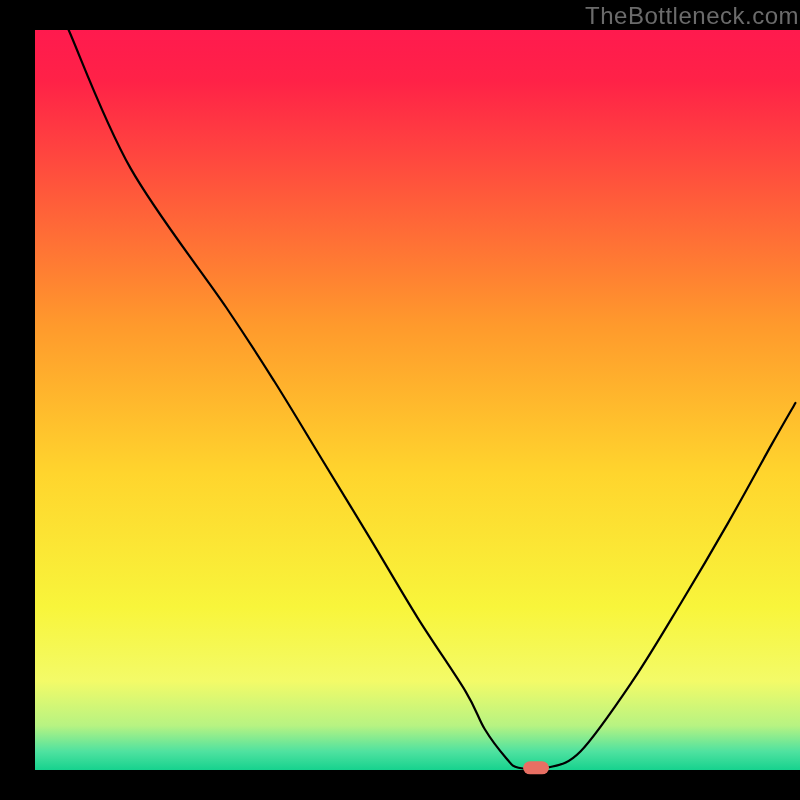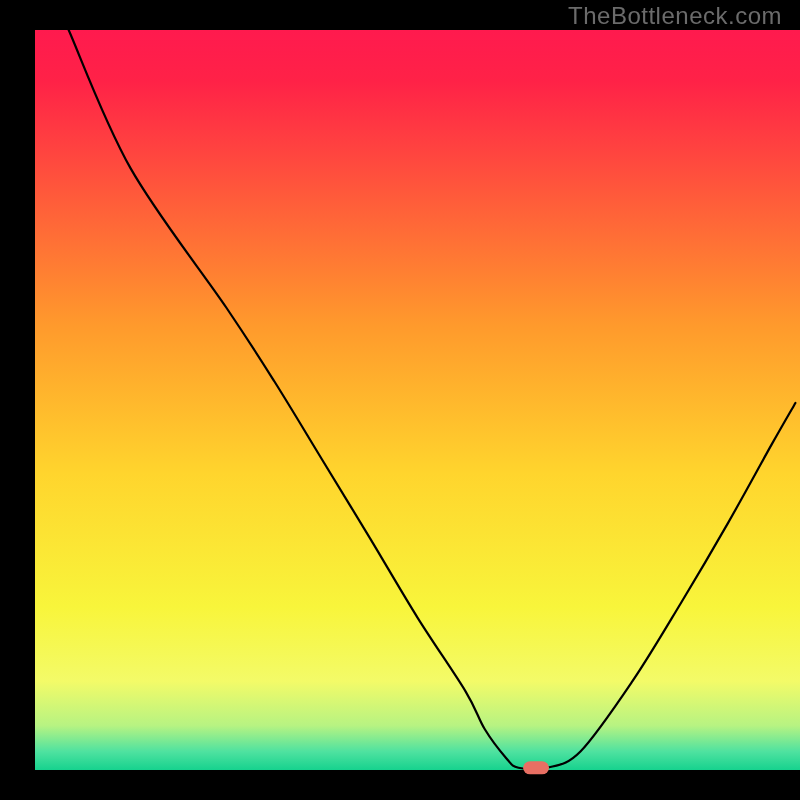--- a/index.html
+++ b/index.html
@@ -12,21 +12,21 @@
   }
   .frame {
     position: relative;
     width: 800px;
     height: 800px;
     background: #000;
   }
   .watermark {
     position: absolute;
     top: 2px;
-    right: 18px;
+    right: 1px;
     font-family: Arial, Helvetica, sans-serif;
     font-size: 24px;
     color: #6b6b6b;
     letter-spacing: 0.5px;
     z-index: 3;
   }
   svg {
     position: absolute;
     top: 0;
     left: 0;

